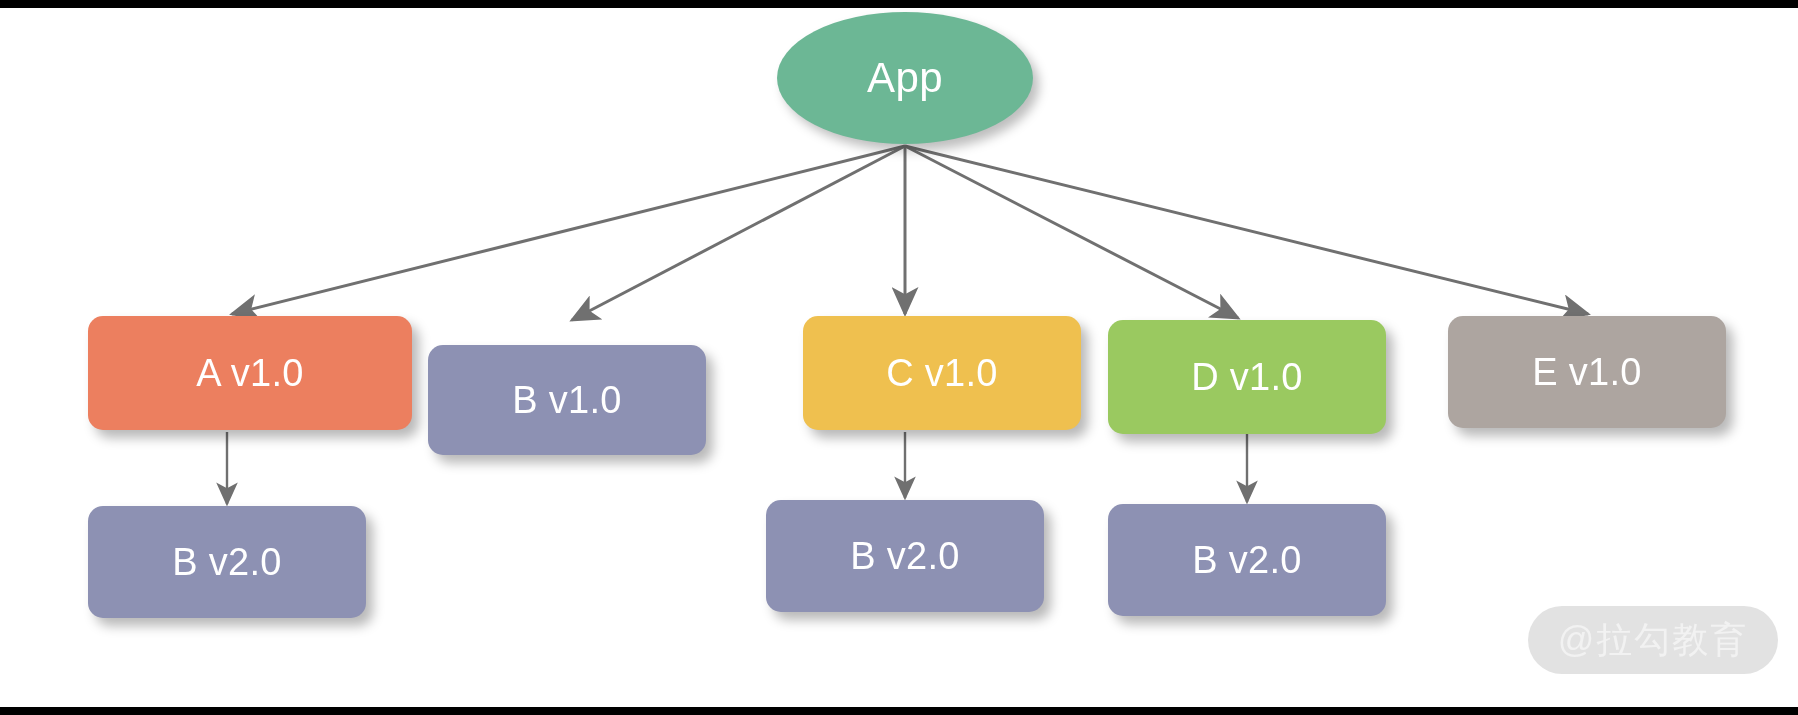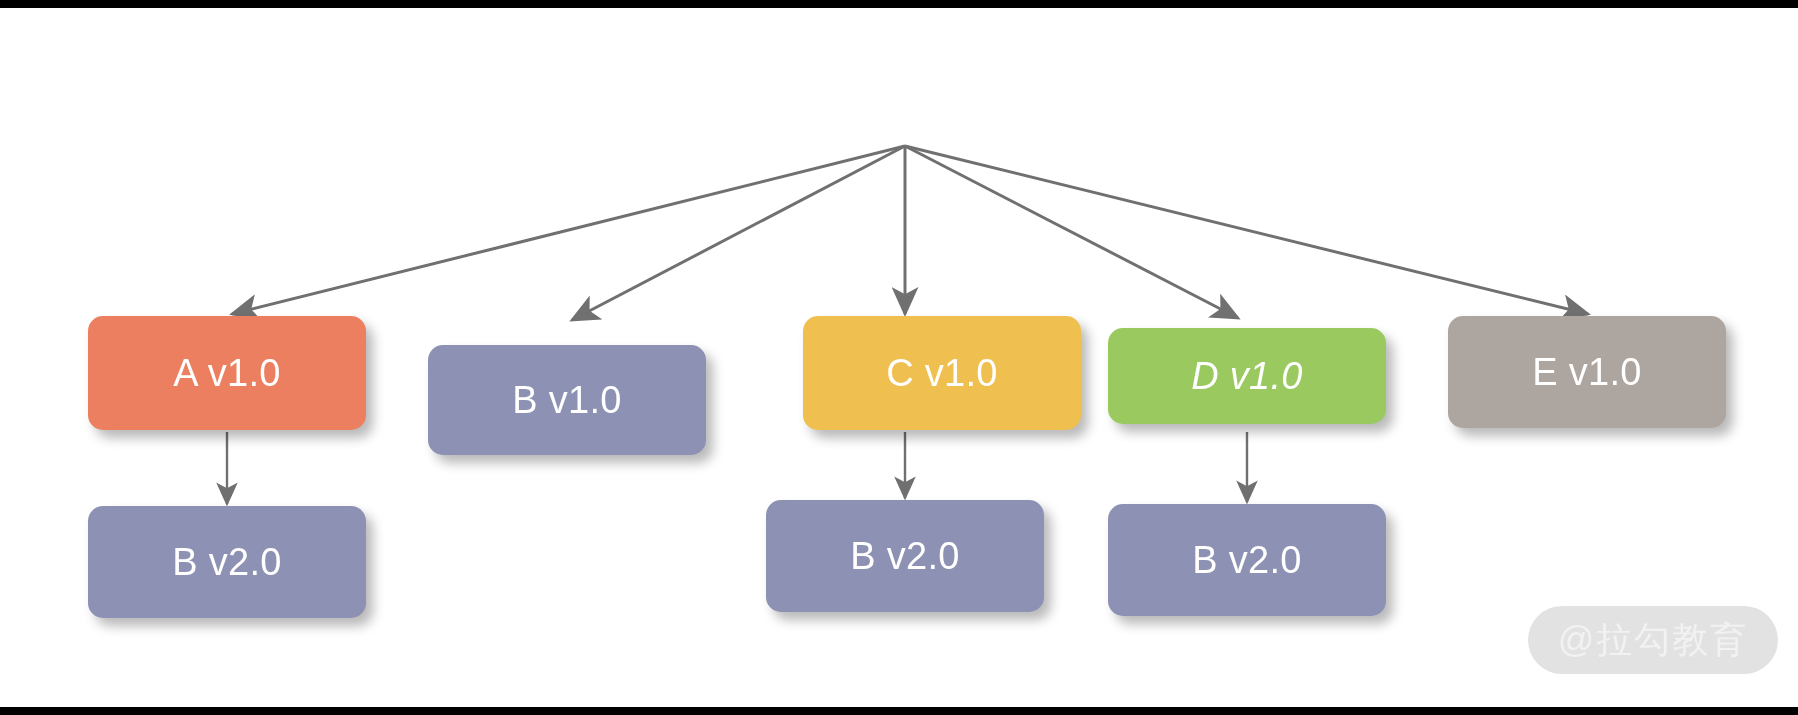--- a/index.html
+++ b/index.html
@@ -111,45 +111,48 @@
         <line x1="905" y1="146" x2="905" y2="314" stroke="#707070" stroke-width="3" marker-end="url(#arrowhead)"></line>
         <line x1="905" y1="146" x2="1238" y2="318" stroke="#707070" stroke-width="3" marker-end="url(#arrowhead)"></line>
         <line x1="905" y1="146" x2="1588" y2="314" stroke="#707070" stroke-width="3" marker-end="url(#arrowhead)"></line>
         <line x1="227" y1="432" x2="227" y2="504" stroke="#707070" stroke-width="2.4" marker-end="url(#arrowhead)"></line>
         <line x1="905" y1="432" x2="905" y2="498" stroke="#707070" stroke-width="2.4" marker-end="url(#arrowhead)"></line>
         <line x1="1247" y1="432" x2="1247" y2="502" stroke="#707070" stroke-width="2.4" marker-end="url(#arrowhead)"></line>
       </g>
   </svg>
 
   <div id="node-layer">
-      <div class="node-box" style="left: 88px; top: 316px; width: 278px; height: 114px; background: rgb(236, 127, 95);">
+      <div class="node-box" style="left: 88px; top: 316px; width: 324px; height: 114px; background: rgb(236, 127, 95);">
         <span class="node-label">A v1.0</span>
       </div>
       <div class="node-box" style="left: 428px; top: 322px; width: 278px; height: 110px; background: rgb(141, 145, 179); margin-top: 23px;">
         <span class="node-label">B v1.0</span>
       </div>
       <div class="node-box" style="left: 766px; top: 316px; width: 278px; height: 114px; background: rgb(239, 192, 79); margin-left: 37px;">
         <span class="node-label">C v1.0</span>
       </div>
-      <div class="node-box" style="left: 1108px; top: 328px; width: 278px; height: 96px; background: rgb(154, 201, 96); font-style: italic;">
+      <div class="node-box" style="left: 1108px; top: 320px; width: 278px; height: 114px; background: rgb(154, 201, 96);">
         <span class="node-label">D v1.0</span>
       </div>
       <div class="node-box" style="left: 1448px; top: 316px; width: 278px; height: 112px; background: rgb(173, 165, 160);">
         <span class="node-label">E v1.0</span>
       </div>
       <div class="node-box" style="left: 88px; top: 506px; width: 278px; height: 112px; background: rgb(141, 145, 179);">
         <span class="node-label">B v2.0</span>
       </div>
       <div class="node-box" style="left: 766px; top: 500px; width: 278px; height: 112px; background: rgb(141, 145, 179);">
         <span class="node-label">B v2.0</span>
       </div>
       <div class="node-box" style="left: 1108px; top: 504px; width: 278px; height: 112px; background: rgb(141, 145, 179);">
         <span class="node-label">B v2.0</span>
       </div>
     </div>
 
+  <div class="node-ellipse" id="root-node" style="left: 777px; top: 12px; width: 256px; height: 132px; background: rgb(108, 183, 149);">
+    <span class="node-label">App</span>
+  </div>
 
   <div class="watermark" id="watermark" style="left: 1528px; top: 606px; width: 250px; height: 68px; background: rgb(226, 226, 226); color: rgb(242, 242, 242);">
     <span class="node-label">@拉勾教育</span>
   </div>
 
   <div class="bar bot"></div>
 </div>
 
 </body></html>

